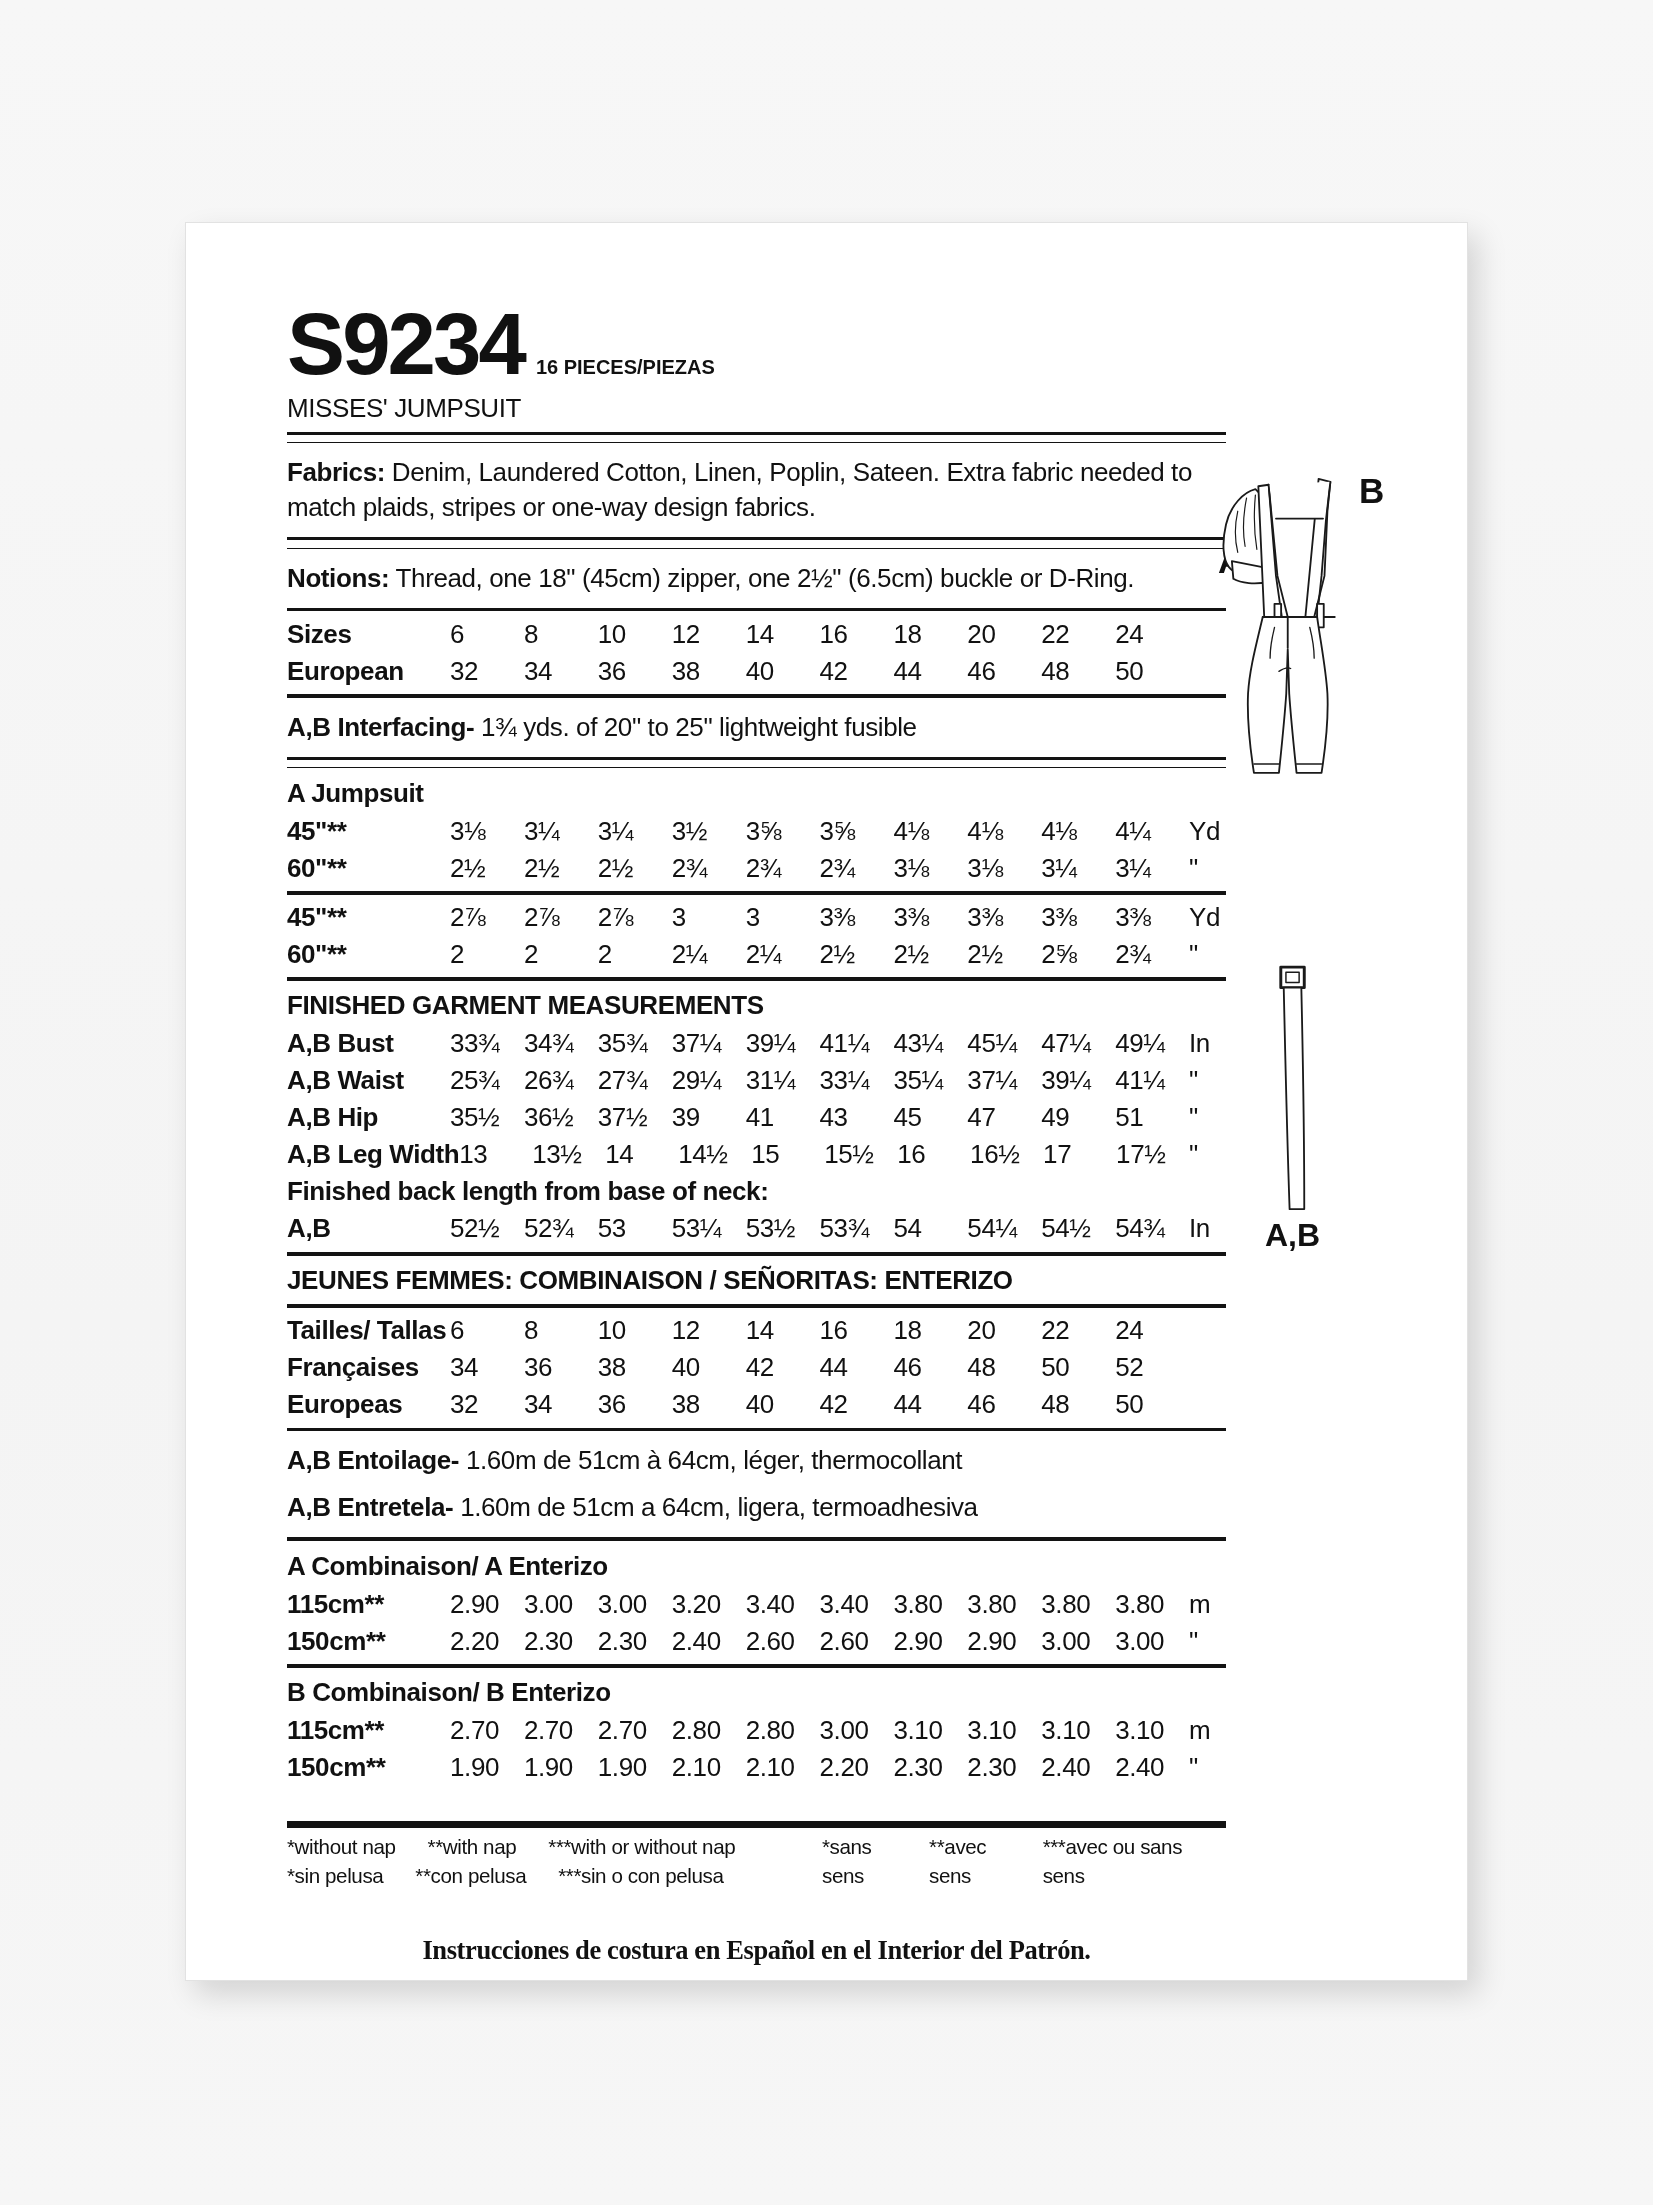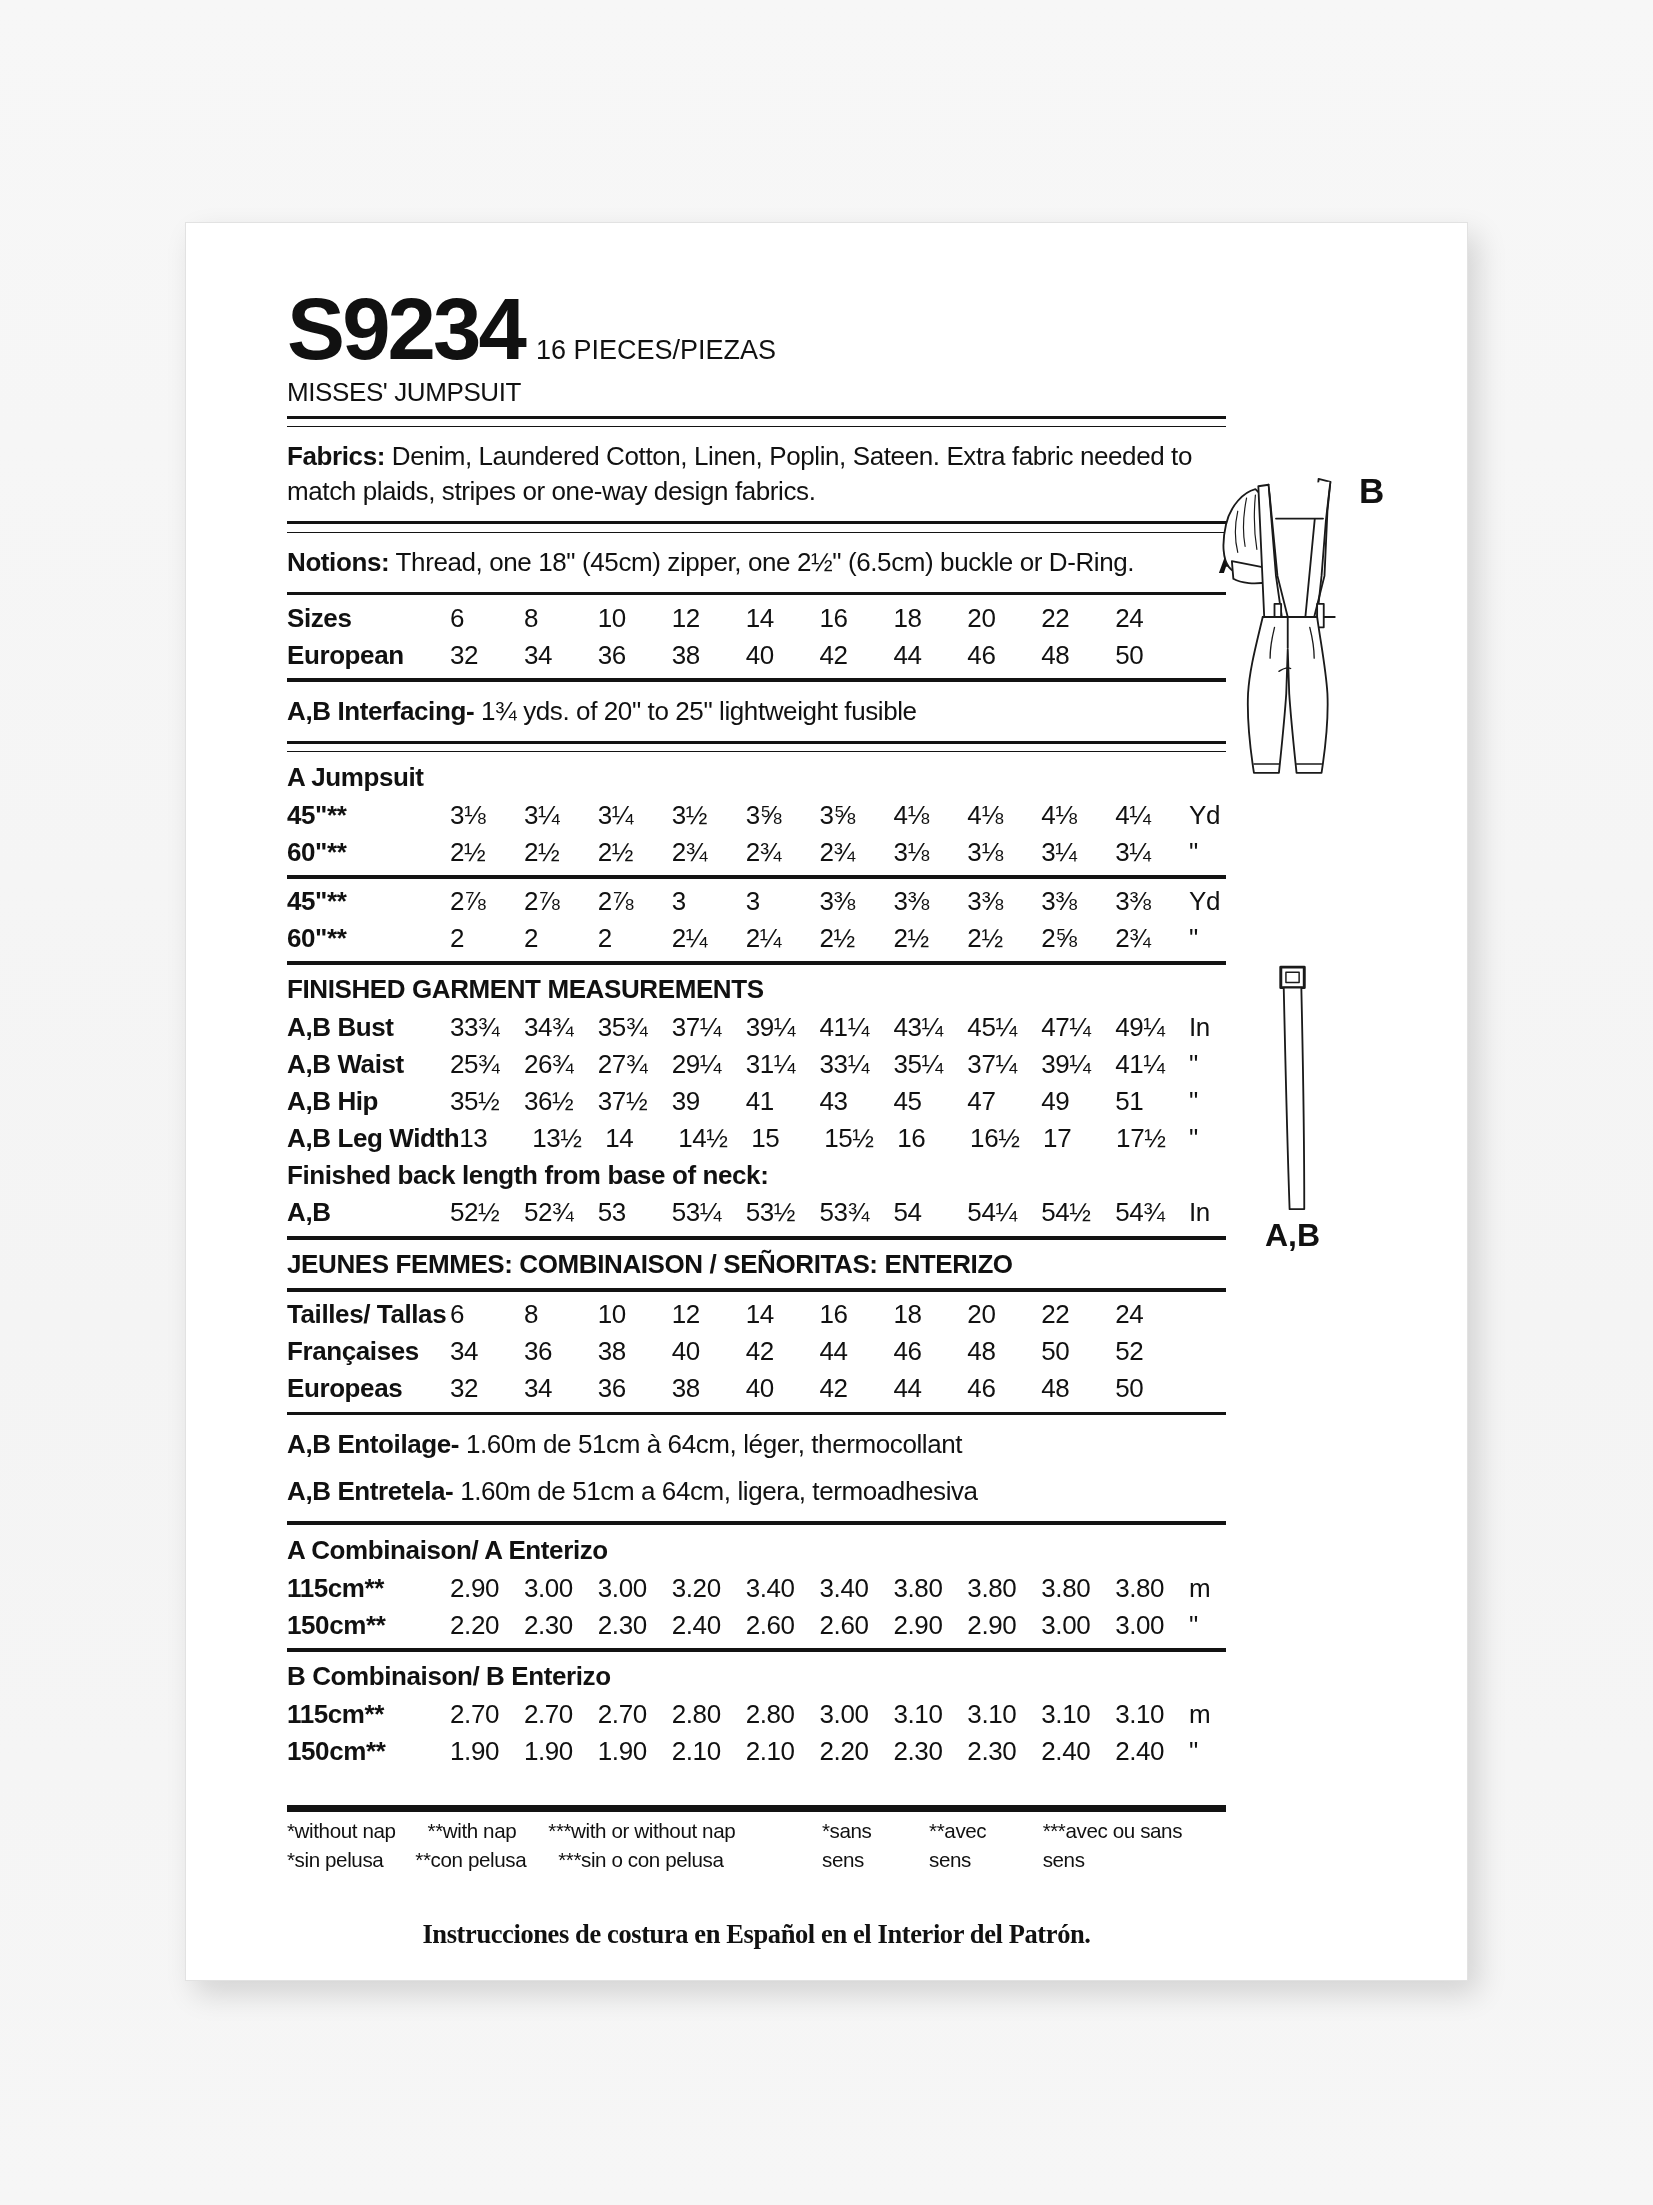--- a/index.html
+++ b/index.html
@@ -8,26 +8,26 @@
     background:linear-gradient(180deg,#f7f7f7 0%,#f4f4f4 60%,#f6f6f6 100%);
     font-family:"Liberation Sans",sans-serif;color:#111;
     -webkit-font-smoothing:antialiased;
   }
   .paper{
     position:absolute;left:185px;top:222px;width:1281px;height:1757px;
     background:#ffffff;border:0.7px solid #e2e2e2;
     box-shadow:10.3px 13.2px 28px rgba(0,0,0,0.14);
   }
   .content{
-    position:absolute;left:101px;top:65px;width:939px;
+    position:absolute;left:101px;top:80px;width:939px;
     font-size:26px;letter-spacing:-0.4px;line-height:35px;
   }
   .title-row{display:flex;align-items:baseline;margin:0 0 4.4px 0;}
   .pattern-number{font-size:87px;font-weight:bold;letter-spacing:-2.9px;line-height:81px;}
-  .pieces{font-size:27px;font-weight:normal;margin-left:11.8px;letter-spacing:0;}
+  .pieces{font-size:20px;font-weight:bold;margin-left:11.8px;letter-spacing:0;}
   .garment-title{font-weight:normal;line-height:38px;}
   .rule{height:3.7px;background:#131313;margin:4.4px 0;}
   .rule-double{height:7.4px;border-top:3.7px solid #131313;border-bottom:1.5px solid #131313;margin:4.4px 0;background:#fff;}
   .rule-heavy{height:6.6px;background:#131313;margin:4.4px 0;}
   .para{line-height:35px;margin:12px 0;}
   .blabel{font-weight:bold;}
   .trow{display:flex;align-items:center;line-height:37px;height:37px;white-space:nowrap;}
   .tlabel{flex:0 0 163px;font-weight:bold;}
   .tcells{flex:1 1 auto;display:flex;}
   .tcells .cell{flex:1 1 0;}

